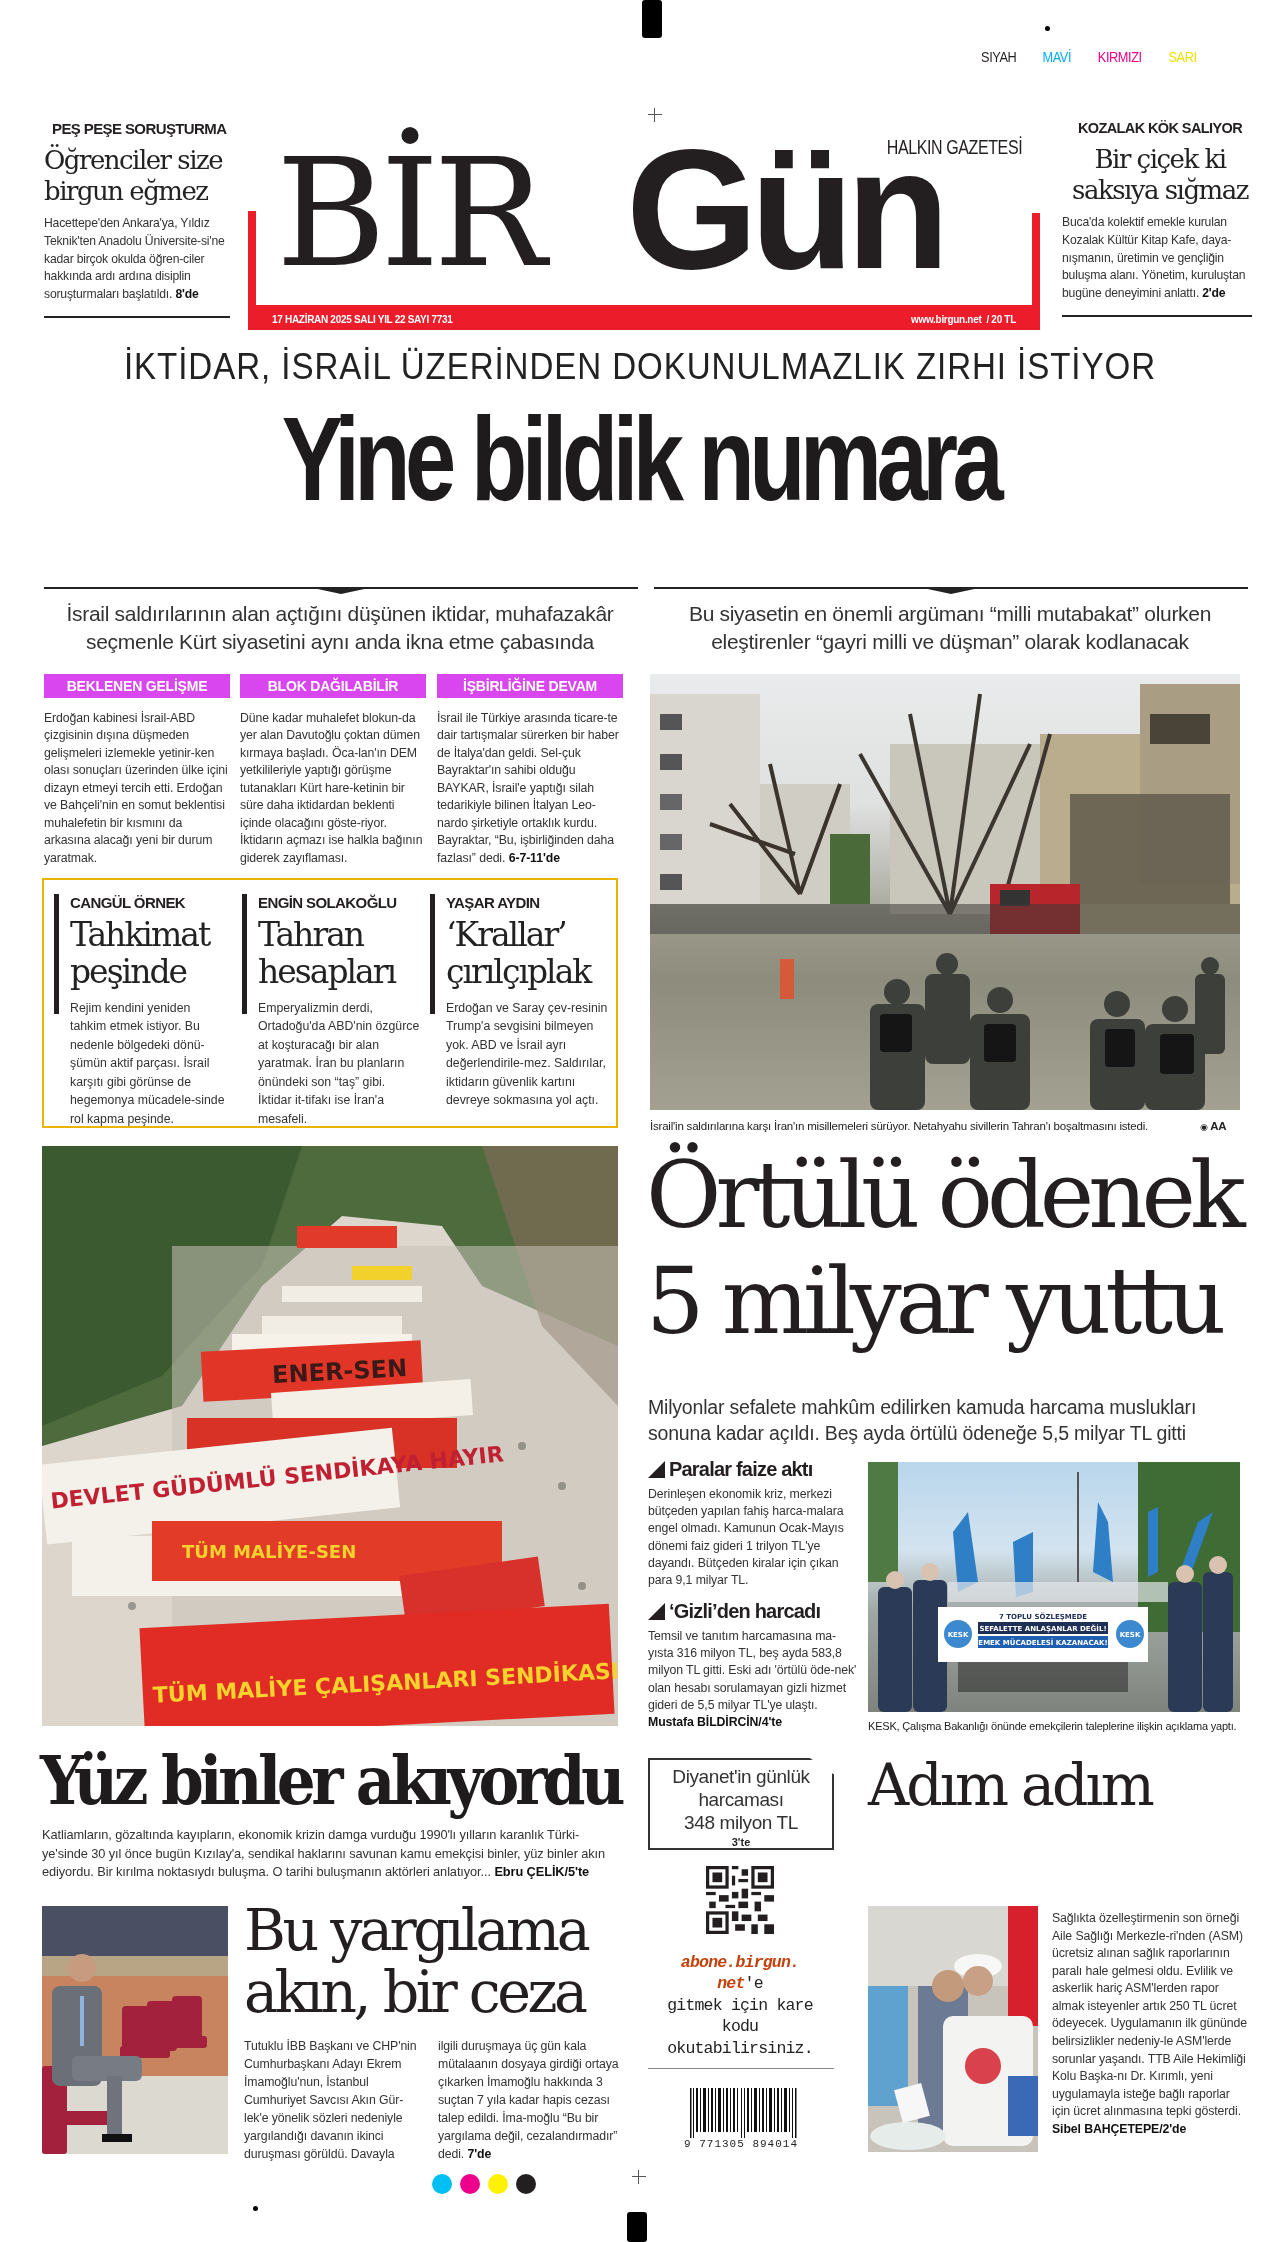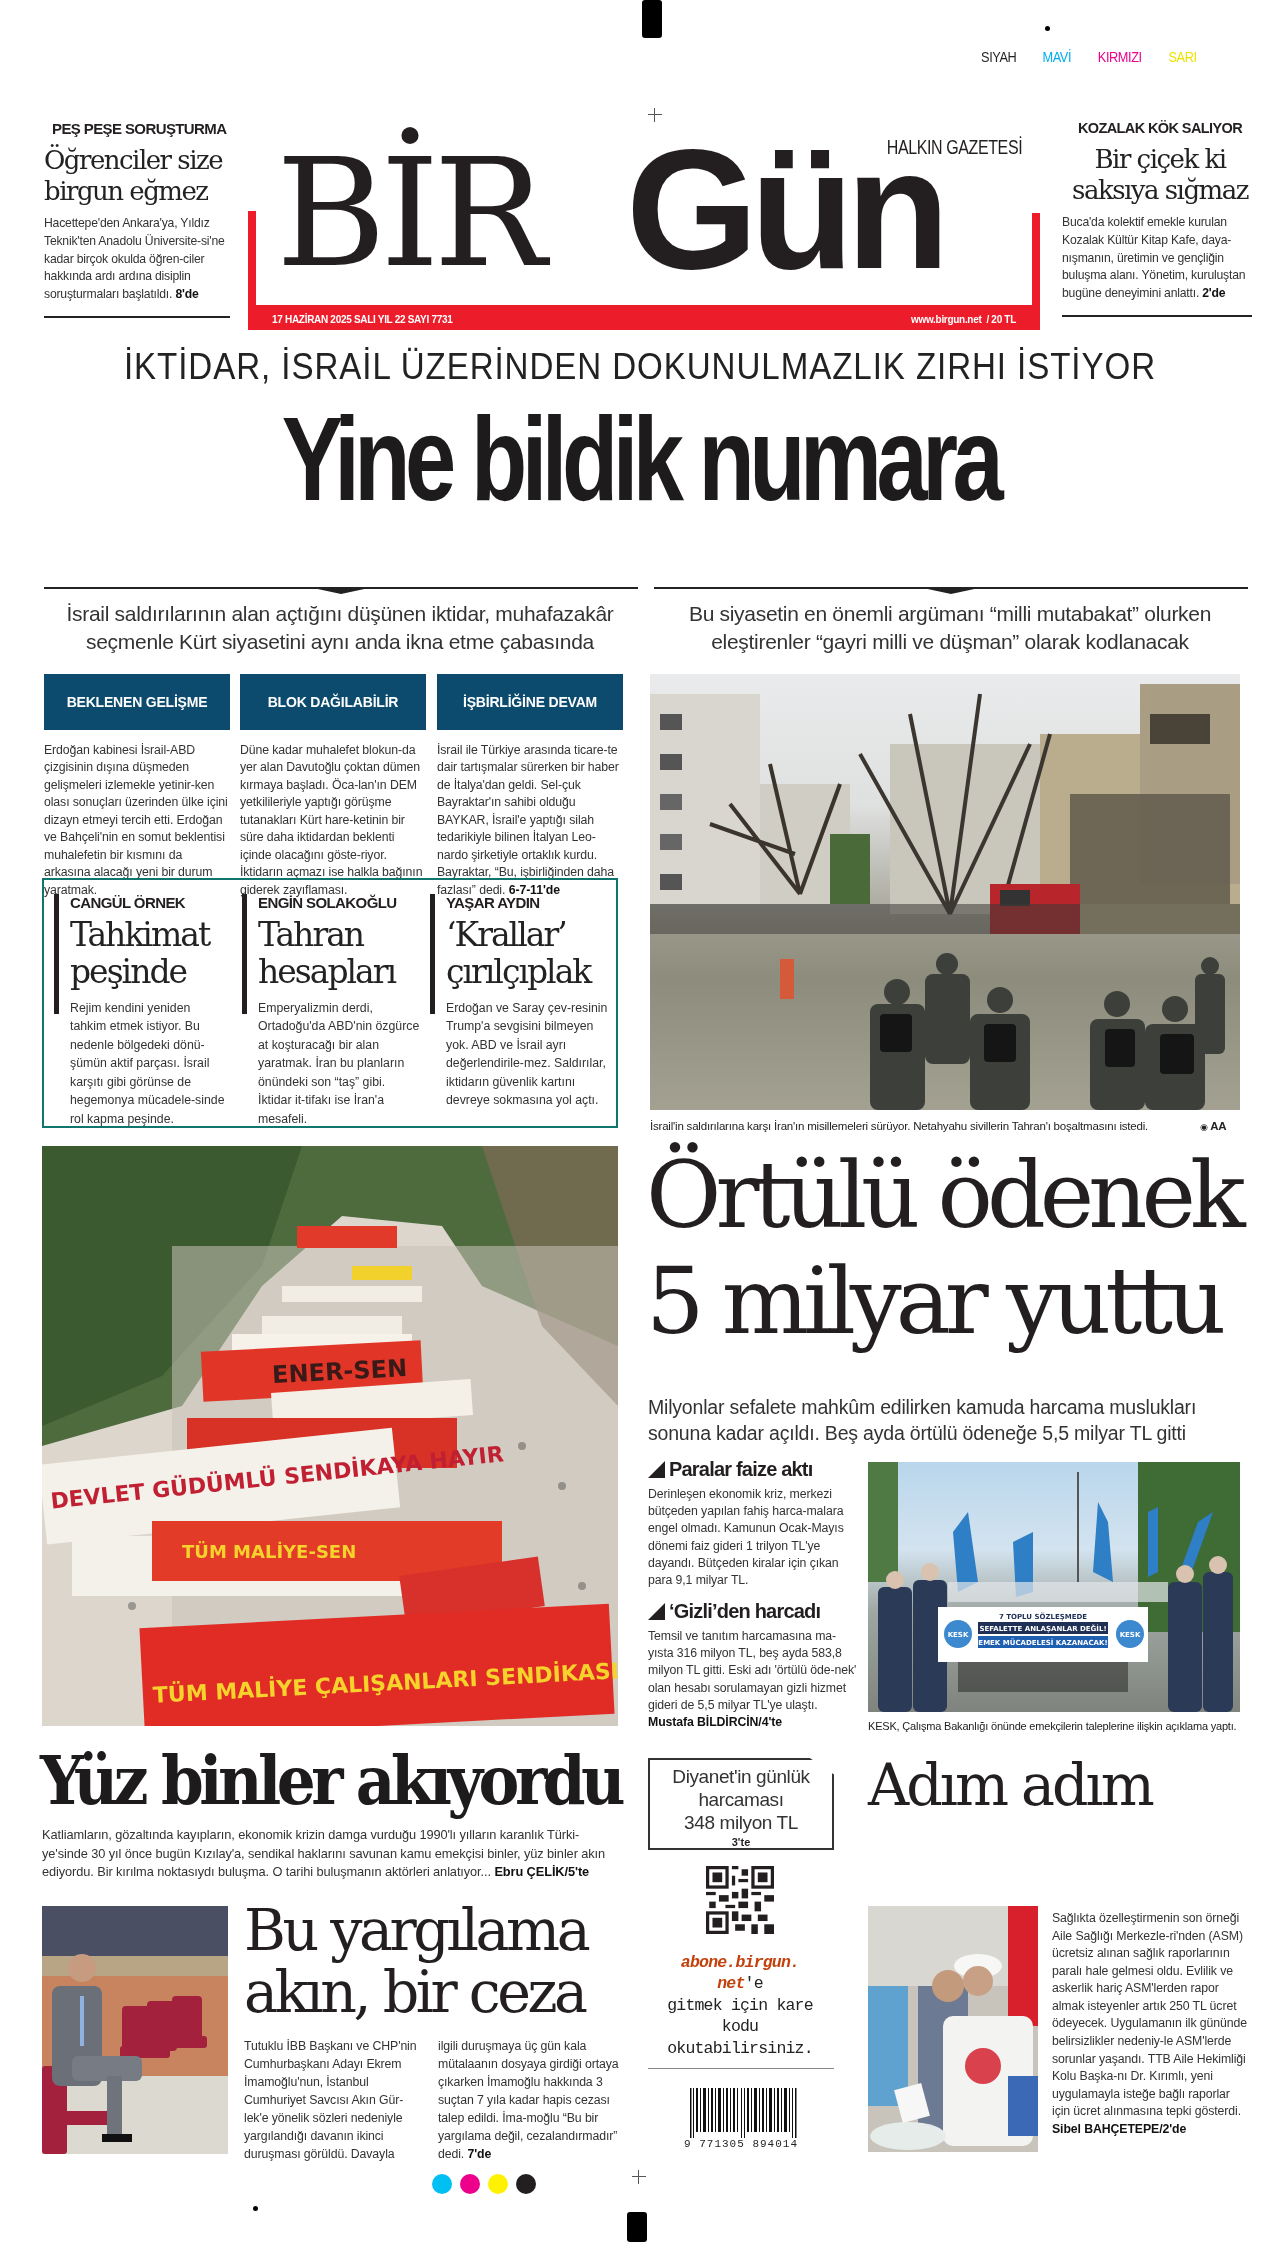--- a/index.html
+++ b/index.html
@@ -30,25 +30,25 @@
   .logo-gun { font-family: "Liberation Sans", sans-serif; font-size: 170px; font-weight: 900; color: #231f20; letter-spacing: -8px; line-height: 1; }
   .mast-foot { color: #fff; font-weight: 700; font-size: 10px; letter-spacing: -0.3px; }
 
   
   .supra { font-size: 36px; font-weight: 300; letter-spacing: 1px; color: #222; text-align: center; transform: scaleX(0.92); }
   .main-head { font-size: 118px; font-weight: 900; letter-spacing: -7px; color: #1e1b1c; text-align: center; line-height: 1; transform: scaleX(0.78); transform-origin: center; }
   .deck { font-size: 21px; line-height: 1.35; text-align: center; color: #333; letter-spacing: -0.3px; }
   .pointer-line { height: 2px; background: #222; }
   .pointer-line::after { content: ""; position: absolute; left: 50%; top: 1px; transform: translateX(-50%); border-left: 28px solid transparent; border-right: 28px solid transparent; border-top: 6px solid #222; }
 
-  .label-box { background: #0c4a6e; color: #fff; font-weight: 700; font-size: 14px; text-align: center; padding: 20px 0; letter-spacing: -0.2px; }
+  .label-box { background: #d946ef; color: #fff; font-weight: 700; font-size: 14px; text-align: center; padding: 4px 0; letter-spacing: -0.2px; }
   .col-body { font-size: 12.3px; line-height: 1.42; color: #333; letter-spacing: -0.1px; }
   .col-body b { color: #111; }
 
-  .opinion-box { border: 2px solid #0f766e; }
+  .opinion-box { border: 2px solid #eab308; }
   .op-col { position: absolute; top: 14px; }
   .op-bar { position: absolute; left: 0; top: 0; width: 5px; background: #231f20; }
   .op-author { font-weight: 900; font-size: 15px; letter-spacing: -0.6px; }
   .op-title { font-family: "DejaVu Serif", serif; font-weight: 300; font-size: 33px; line-height: 1.12; letter-spacing: -2px; color: #222; margin-top: 6px; }
   .op-body { font-size: 12.3px; line-height: 1.5; color: #333; margin-top: 8px; }
 
   .photo { overflow: hidden; }
   .caption { font-size: 11.5px; color: #222; letter-spacing: -0.2px; }
 
   .big-serif { font-family: "DejaVu Serif", serif; font-weight: 300; color: #231f20; }

